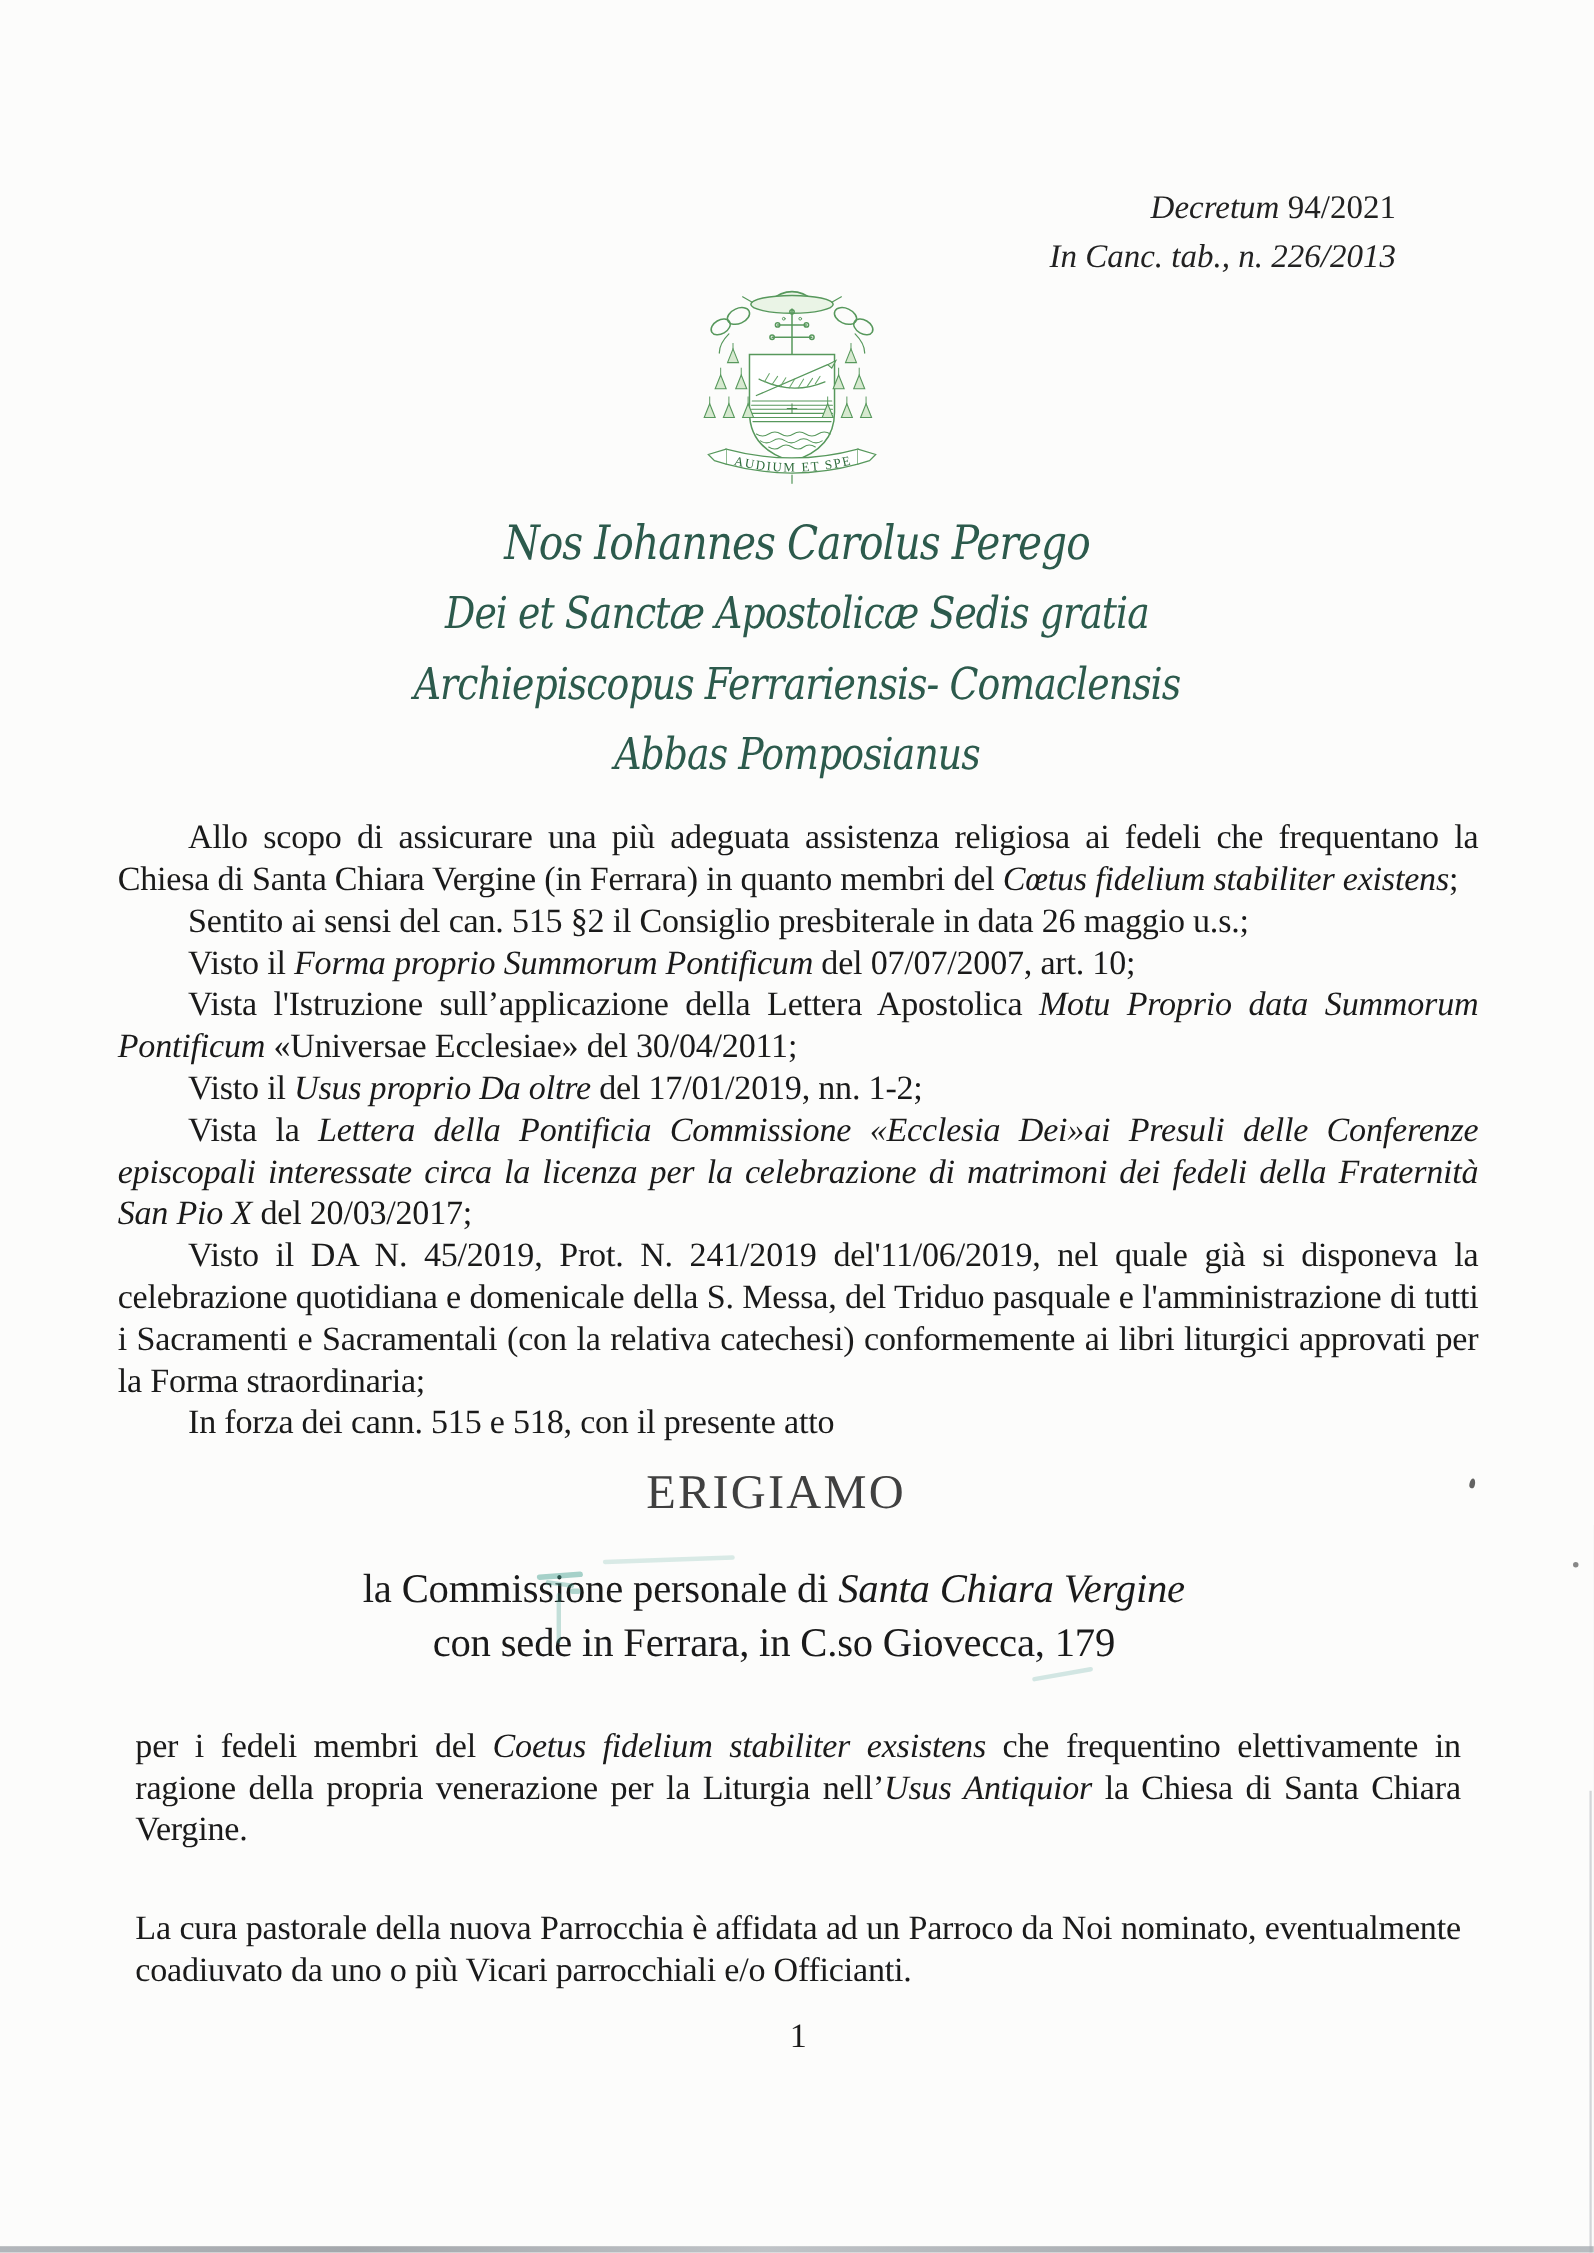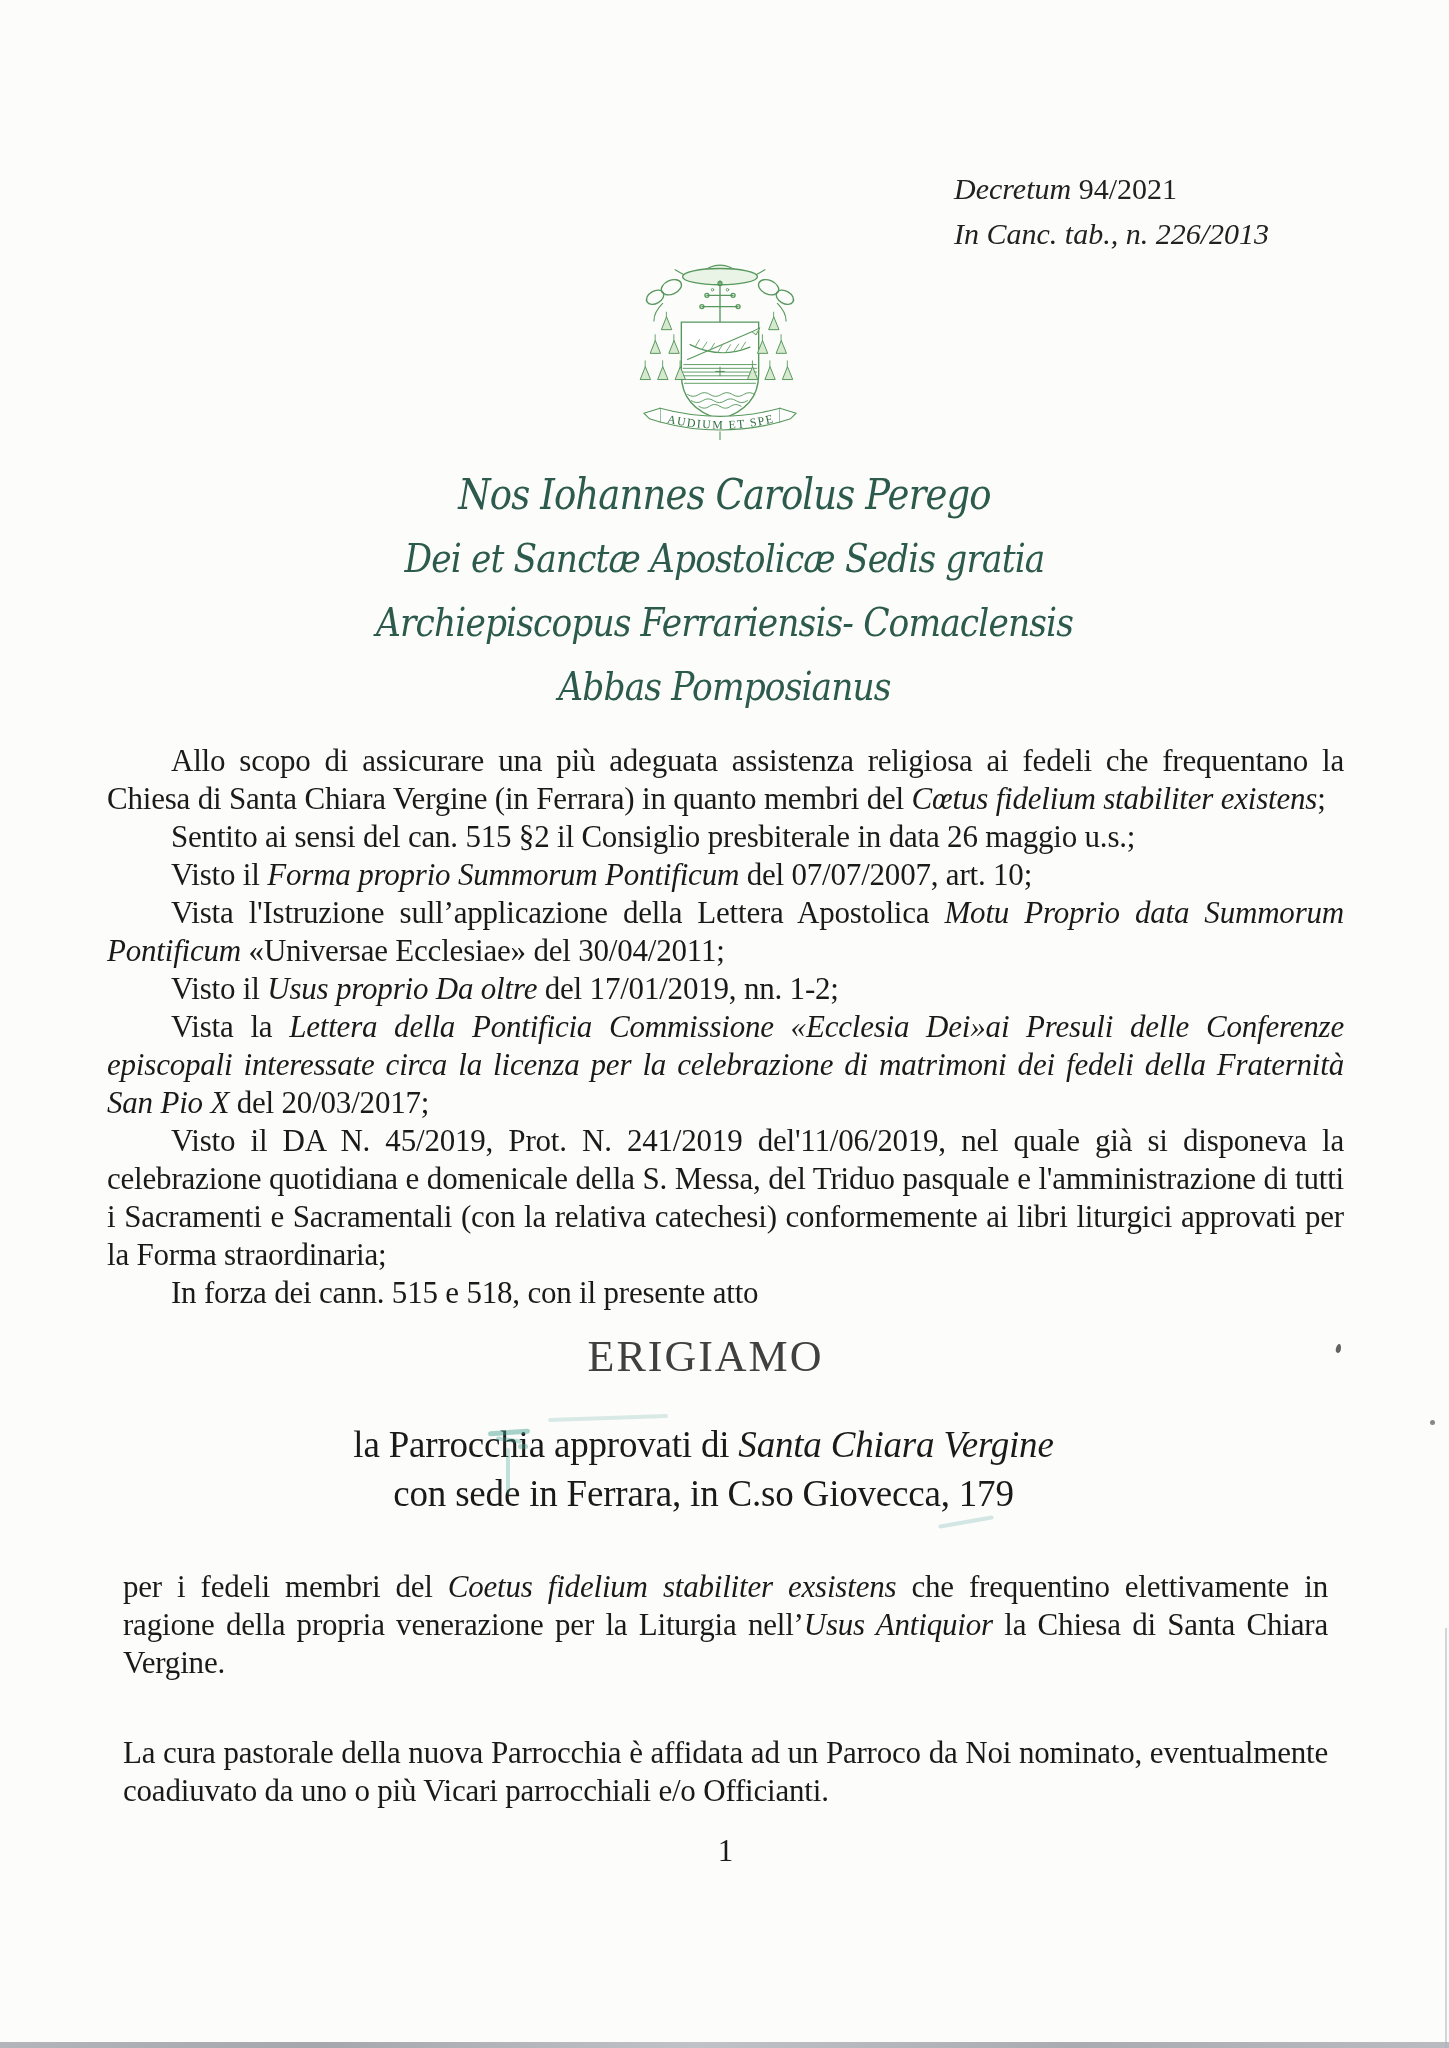--- a/index.html
+++ b/index.html
@@ -8,21 +8,21 @@
     width:1449px;height:2048px;
     margin:0 auto;
     background:#fcfcfb;
     font-family:"Liberation Serif", serif;
     color:#1a1a1a;
     overflow:hidden;
   }
   
   .doc-head{
     position:absolute;top:166px;right:180px;
-    font-size:30px;line-height:45px;
+    text-align:right;font-size:30px;line-height:45px;
     font-style:italic;color:#222;
   }
   .doc-head .num{font-style:normal;}
   
   .crest{position:absolute;left:614px;top:232px;width:212px;height:224px;}
   .crest svg{width:100%;height:100%;}
   
   .titulature{
     position:absolute;top:462px;left:0;width:100%;
     text-align:center;color:#2c5a4c;
@@ -178,21 +178,21 @@
         <p class="indent"><span>Vista l'Istruzione sull’applicazione della Lettera Apostolica </span><i>Motu Proprio data Summorum Pontificum</i><span> «Universae Ecclesiae» del 30/04/2011;</span></p>
         <p class="indent"><span>Visto il </span><i>Usus proprio Da oltre</i><span> del 17/01/2019, nn. 1-2;</span></p>
         <p class="indent"><span>Vista la </span><i>Lettera della Pontificia Commissione «Ecclesia Dei»ai Presuli delle Conferenze episcopali interessate circa la licenza per la celebrazione di matrimoni dei fedeli della Fraternità San Pio X</i><span> del 20/03/2017;</span></p>
         <p class="indent"><span>Visto il DA N. 45/2019, Prot. N. 241/2019 del'11/06/2019, nel quale già si disponeva la celebrazione quotidiana e domenicale della S. Messa, del Triduo pasquale e l'amministrazione di tutti i Sacramenti e Sacramentali (con la relativa catechesi) conformemente ai libri liturgici approvati per la Forma straordinaria;</span></p>
         <p class="indent"><span>In forza dei cann. 515 e 518, con il presente atto</span></p>
       </div>
 
     <div class="decree-heading" style="color: #404040;">ERIGIAMO</div>
 
     <div class="decree-object">
-      <div><span>la Parrocchia approvati di </span><i>Santa Chiara Vergine</i></div>
+      <div><span>la Commissione personale di </span><i>Santa Chiara Vergine</i></div>
       <div>con sede in Ferrara, in C.so Giovecca, 179</div>
     </div>
 
     <div class="disp">
         <p class=""><span>per i fedeli membri del </span><i>Coetus fidelium stabiliter exsistens</i><span> che frequentino elettivamente in ragione della propria venerazione per la Liturgia nell’</span><i>Usus Antiquior</i><span> la Chiesa di Santa Chiara Vergine.</span></p>
         <p class=""><span>La cura pastorale della nuova Parrocchia è affidata ad un Parroco da Noi nominato, eventualmente coadiuvato da uno o più Vicari parrocchiali e/o Officianti.</span></p>
       </div>
 
     <div class="page-footer">1</div>
   </div>

